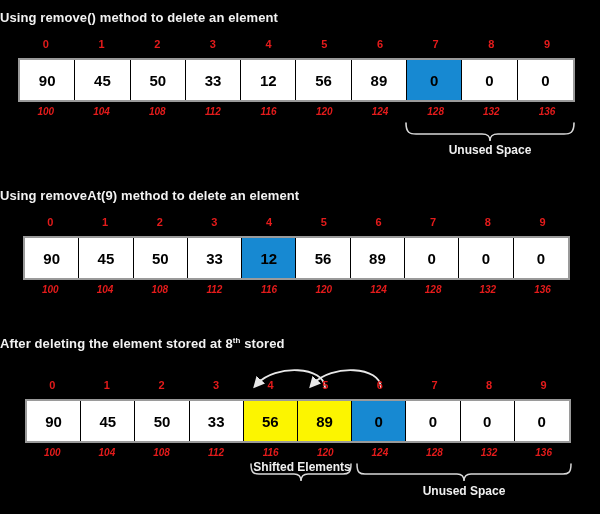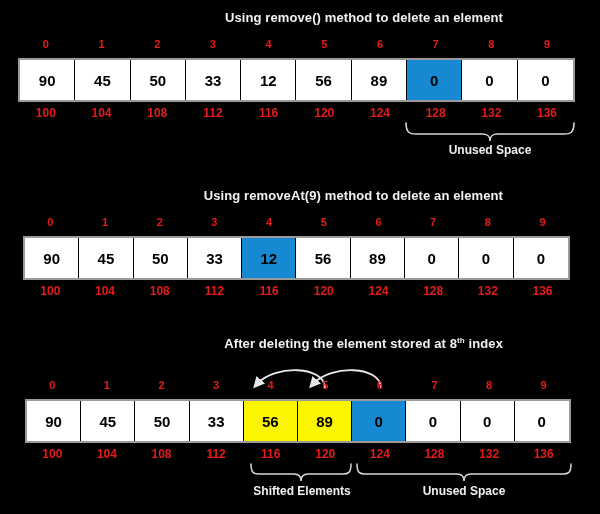--- a/index.html
+++ b/index.html
@@ -17,21 +17,21 @@
   }
   .section {
     position: absolute;
     left: 0;
     width: 600px;
   }
   .sec-title {
     position: absolute;
     left: 0;
     width: 503px;
-    text-align: right;
+    text-align: left;
     font-size: 13px;
     font-weight: bold;
     color: #f2f2f2;
     letter-spacing: 0.1px;
     white-space: nowrap;
   }
   .sec-title sup {
     font-size: 8px;
     vertical-align: super;
   }
@@ -64,21 +64,21 @@
     position: absolute;
     display: flex;
   }
   .idx-row .lbl, .addr-row .lbl {
     color: #e41b1b;
     font-size: 11px;
     font-weight: bold;
     text-align: center;
     white-space: nowrap;
   }
-  .addr-row .lbl { font-size: 12px; }
+  .addr-row .lbl { font-size: 10px; font-style: italic; }
 
   
   .brace {
     position: absolute;
   }
   .brace svg { display: block; }
   .brace-label {
     position: absolute;
     text-align: center;
     font-size: 12px;
@@ -182,21 +182,21 @@
     <div class="lbl" style="width:54.7px;">120</div>
     <div class="lbl" style="width:54.7px;">124</div>
     <div class="lbl" style="width:54.7px;">128</div>
     <div class="lbl" style="width:54.7px;">132</div>
     <div class="lbl" style="width:54.7px;">136</div>
   </div>
 </div>
 
 <div class="section" style="top:0;">
   <div class="sec-title" style="top:336px;">
-    <span>After deleting the element stored at 8</span><sup>th</sup><span> index</span>
+    <span>After deleting the element stored at 8</span><sup>th</sup><span> stored</span>
   </div>
 
   <div class="arrows" style="left:25px; top:364px;">
     <svg width="545" height="42" viewBox="0 0 545 42">
       <defs>
         <marker id="ahead" markerWidth="7" markerHeight="7" refX="3.2" refY="3.2" orient="auto">
           <path d="M0,0 L6.4,3.2 L0,6.4 z" fill="#e8e8e8"></path>
         </marker>
       </defs>
       <path d="M300,24 C300,2 250,0 232,20" fill="none" stroke="#e8e8e8" stroke-width="1.8" marker-end="url(#ahead)"></path>
@@ -241,21 +241,21 @@
     <div class="lbl" style="width:54.6px;">128</div>
     <div class="lbl" style="width:54.6px;">132</div>
     <div class="lbl" style="width:54.6px;">136</div>
   </div>
 
   <div class="brace" style="left:249px; top:462px;">
     <svg width="106" height="22" viewBox="0 0 106 22">
       <path d="M2,2 C2,11 5,12 10,12 L45,12 C50,12 52,14 52,19 C52,14 54,12 59,12 L94,12 C99,12 102,11 102,2" fill="none" stroke="#d8d8d8" stroke-width="1.5" stroke-linecap="round"></path>
     </svg>
   </div>
-  <div class="brace-label" style="left:222px; top:484px; width:160px;">Shifted Elements</div>
+  <div class="brace-label" style="left:222px; top:460px; width:160px;">Shifted Elements</div>
 
   <div class="brace" style="left:355px; top:462px;">
     <svg width="220" height="22" viewBox="0 0 220 22">
       <path d="M2,2 C2,11 5,12 10,12 L102,12 C107,12 109,14 109,19 C109,14 111,12 116,12 L208,12 C213,12 216,11 216,2" fill="none" stroke="#d8d8d8" stroke-width="1.5" stroke-linecap="round"></path>
     </svg>
   </div>
   <div class="brace-label" style="left:384px; top:484px; width:160px;">Unused Space</div>
 </div>
 
 </body></html>

